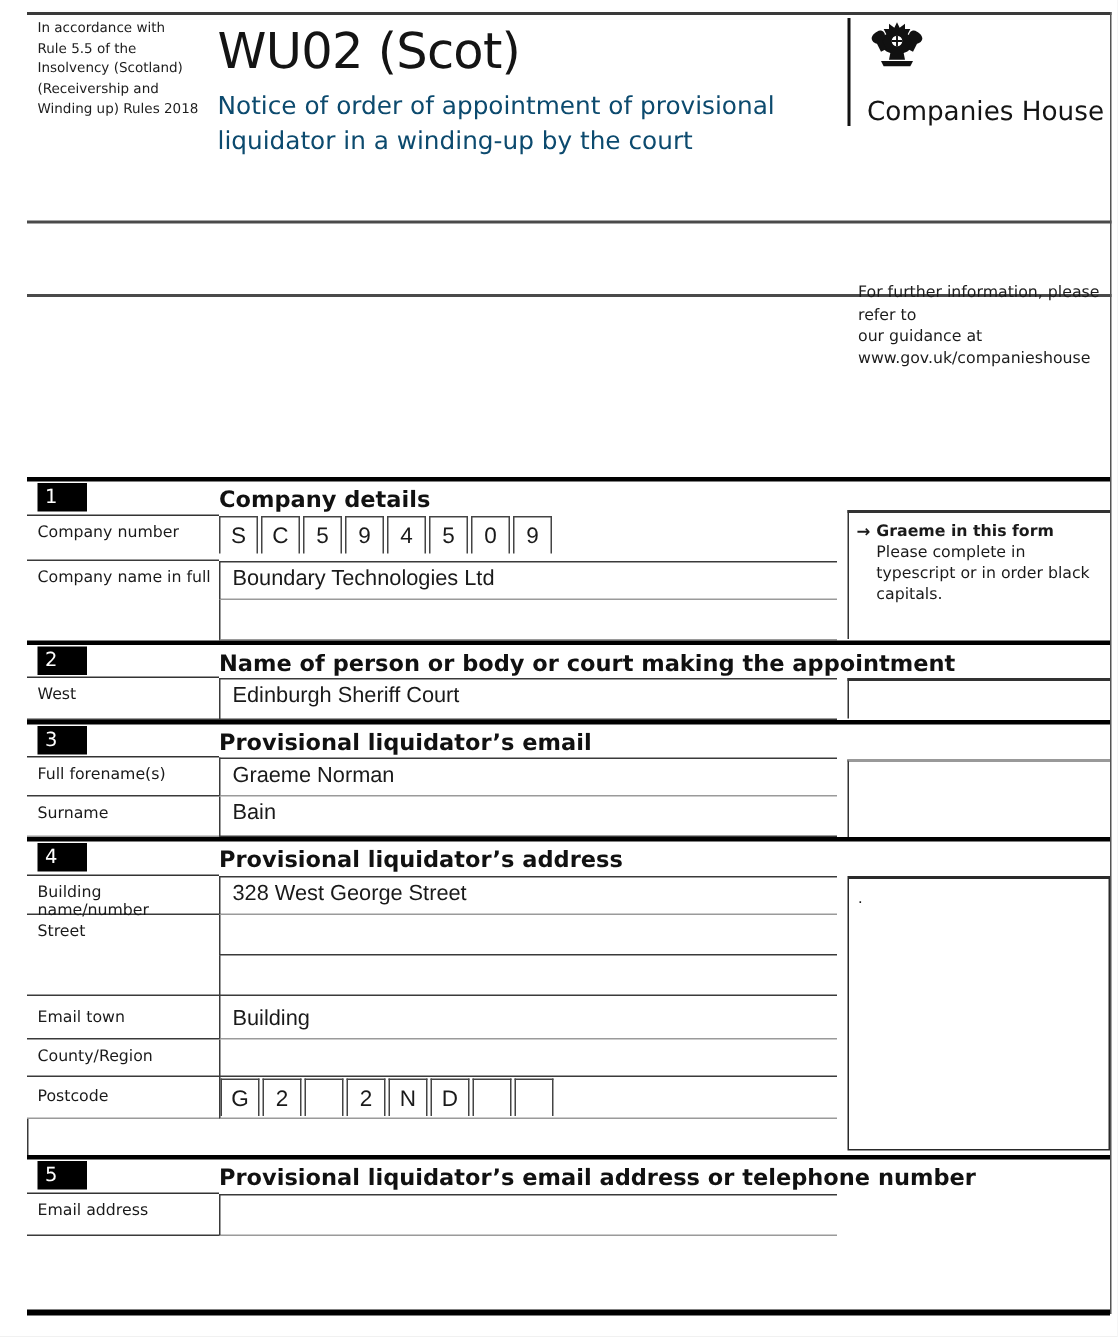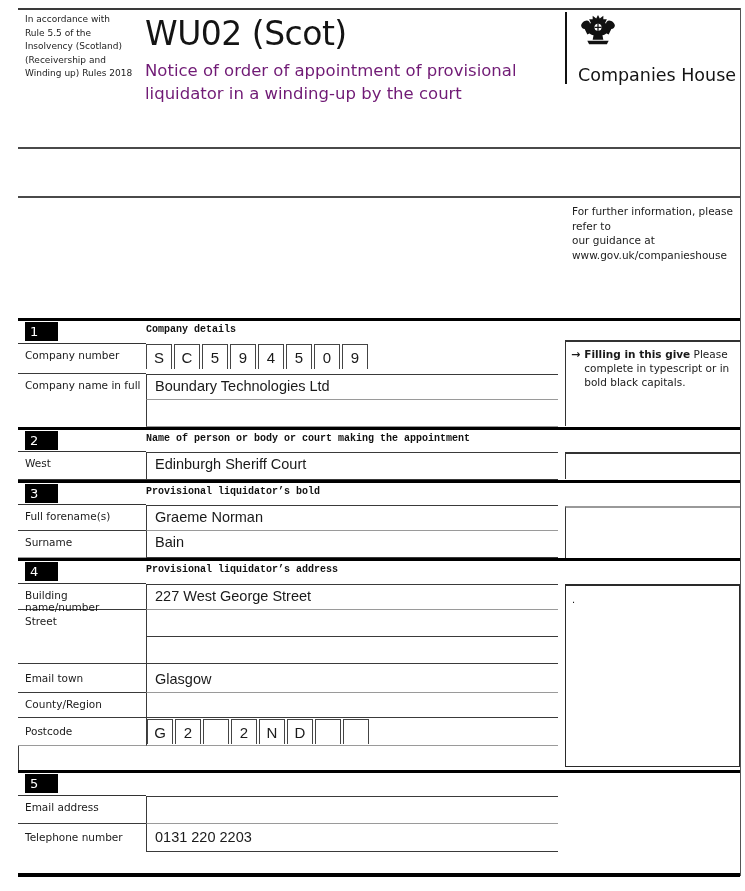--- a/index.html
+++ b/index.html
@@ -9,40 +9,40 @@
     margin:0 auto;
     padding-left:16px;
   }
   .abs { position:absolute; }
 
   
   .top-rule { left:18px; top:8px; width:723px; height:2px; background:#3a3a3a; }
   .rules-note { left:25px; top:13px; width:118px; font-size:9px; line-height:1.5;
     white-space:pre-line; color:#1c1c1c; }
   .form-code { left:145px; top:14px; font-size:33px; letter-spacing:-0.5px; color:#141414; }
-  .form-title { left:145px; top:60px; width:385px; font-size:16.5px; line-height:1.38; color:#701a75; }
+  .form-title { left:145px; top:60px; width:385px; font-size:16.5px; line-height:1.38; color:#0c4a6e; }
   .logo-box { left:565px; top:12px; width:172px; height:72px; border-left:2px solid #111;
     padding-left:11px; box-sizing:border-box; }
   .crest { display:block; margin-top:2px; }
   .brand { font-size:17.5px; color:#141414; margin-top:19px; white-space:nowrap; }
 
   .rule-a { left:18px; top:147px; width:723px; height:2px; background:#4a4a4a; }
   .rule-b { left:18px; top:196px; width:723px; height:2px; background:#4a4a4a; }
-  .guidance { left:572px; top:204px; width:168px; font-size:10.5px; line-height:1.4;
+  .guidance { left:572px; top:188px; width:168px; font-size:10.5px; line-height:1.4;
     white-space:pre-line; color:#1c1c1c; }
 
   .right-vline { left:740px; top:8px; width:1px; height:868px; background:#555; }
   .bottom-bar { left:18px; top:873px; width:722px; height:4px; background:#000; }
 
   
   .section { position:absolute; left:18px; width:722px; }
   .sec-header { position:relative; border-top:3px solid #000; box-sizing:border-box; }
   .sec-num { position:absolute; left:7px; top:1px; width:33px; height:19px; background:#000;
     color:#fff; font-size:13px; line-height:19px; padding-left:5px; box-sizing:border-box; }
-  .sec-title { position:absolute; left:128px; top:3px; font-size:10px; font-weight:bold; color:#111;font-family:Liberation Mono, monospace; }
+  .sec-title { position:absolute; left:128px; top:3px; font-size:15px; font-weight:bold; color:#111; }
   .hdr-underline { position:absolute; left:0; bottom:0; width:128px; border-bottom:1.5px solid #333; }
 
   .frow { display:flex; box-sizing:border-box; }
   .lbl { width:128px; box-sizing:border-box; padding:5px 4px 0 7px; font-size:10.5px; color:#1a1a1a; }
   .fld { flex:0 0 412px; box-sizing:border-box; padding:3px 0 0 8px; font-family:"Liberation Sans", sans-serif;
     font-size:14.5px; color:#1a1a1a; }
   .bb-d { border-bottom:1.5px solid #3a3a3a; }
   .bb-g { border-bottom:1px solid #9a9a9a; }
   .bl   { border-left:1px solid #3a3a3a; }
   .bt-d { border-top:1.5px solid #3a3a3a; }
@@ -138,54 +138,54 @@
     </div>
     <div class="frow" style="height:28px">
       <div class="lbl bb-d">West</div>
       <div class="fld bl bt-d bb-d">Edinburgh Sheriff Court</div>
     </div>
   </div>
 
   <div class="section" style="top:480px;height:78px">
     <div class="sec-header" style="height:25px">
       <div class="sec-num">3</div>
-      <div class="sec-title">Provisional liquidator’s bold</div>
+      <div class="sec-title">Provisional liquidator’s email</div>
       <div class="hdr-underline"></div>
     </div>
     <div class="frow" style="height:26px">
       <div class="lbl bb-d">Full forename(s)</div>
       <div class="fld bl bt-d bb-g">Graeme Norman</div>
     </div>
     <div class="frow" style="height:27px">
       <div class="lbl bb-g">Surname</div>
       <div class="fld bl bb-d">Bain</div>
     </div>
   </div>
 
   <div class="section" style="top:558px;height:212px">
     <div class="sec-header" style="height:26px">
       <div class="sec-num">4</div>
       <div class="sec-title">Provisional liquidator’s address</div>
       <div class="hdr-underline"></div>
     </div>
     <div class="frow" style="height:26px">
       <div class="lbl bb-d">Building name/number</div>
-      <div class="fld bl bt-d bb-g">227 West George Street</div>
+      <div class="fld bl bt-d bb-g">328 West George Street</div>
     </div>
     <div class="frow" style="height:27px">
       <div class="lbl">Street</div>
       <div class="fld bl bb-d"></div>
     </div>
     <div class="frow" style="height:27px">
       <div class="lbl bb-d"></div>
       <div class="fld bl bb-d"></div>
     </div>
     <div class="frow" style="height:29px">
       <div class="lbl bb-d" style="padding-top:8px">Email town</div>
-      <div class="fld bl bb-g" style="padding-top:7px">Glasgow</div>
+      <div class="fld bl bb-g" style="padding-top:7px">Building</div>
     </div>
     <div class="frow" style="height:25px">
       <div class="lbl bb-d">County/Region</div>
       <div class="fld bl bb-d"></div>
     </div>
     <div class="frow" style="height:28px">
       <div class="lbl bb-g" style="padding-top:7px">Postcode</div>
       <div class="fld bl boxrow bb-g" style="padding:1px 0 0 0">
         <span class="charbox">G</span>
         <span class="charbox">2</span>
@@ -198,38 +198,35 @@
       </div>
     </div>
     <div class="frow" style="height:24px">
       <div class="fld bl"></div>
     </div>
   </div>
 
   <div class="section" style="top:770px;height:104px">
     <div class="sec-header" style="height:26px">
       <div class="sec-num">5</div>
+      <div class="sec-title">Provisional liquidator’s email address or telephone number</div>
       <div class="hdr-underline"></div>
     </div>
     <div class="frow" style="height:28px">
       <div class="lbl bb-d">Email address</div>
       <div class="fld bl bt-d bb-g"></div>
-    </div>
-    <div class="frow" style="height:28px">
-      <div class="lbl" style="padding-top:7px">Telephone number</div>
-      <div class="fld bl bb-d" style="padding-top:5px">0131 220 2203</div>
     </div>
   </div>
 
   <div class="note nb-top-d nb-left" style="top:340px;height:86px">
     <div class="note-inner">
       <span class="note-arrow">→</span>
       <span>
-        <span class="note-title">Filling in this give</span>
-        <span>Please complete in typescript or in bold black capitals.</span>
+        <span class="note-title">Graeme in this form</span>
+        <span>Please complete in typescript or in order black capitals.</span>
       </span>
     </div>
   </div>
   <div class="note nb-top-d nb-left" style="top:452px;height:27px"></div>
   <div class="note nb-top-g nb-left" style="top:506px;height:52px"></div>
   <div class="note" style="top:584px;height:183px;border:1px solid #2a2a2a;border-top-width:2px">
     <span class="stray-dot">.</span>
   </div>
 
 </div>

